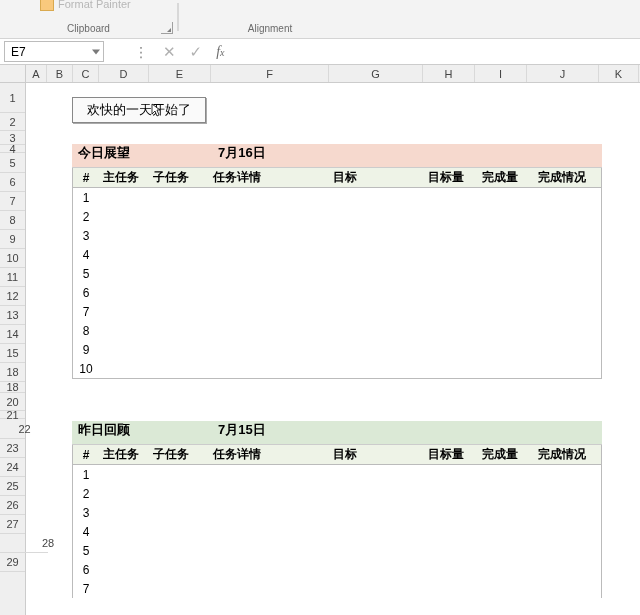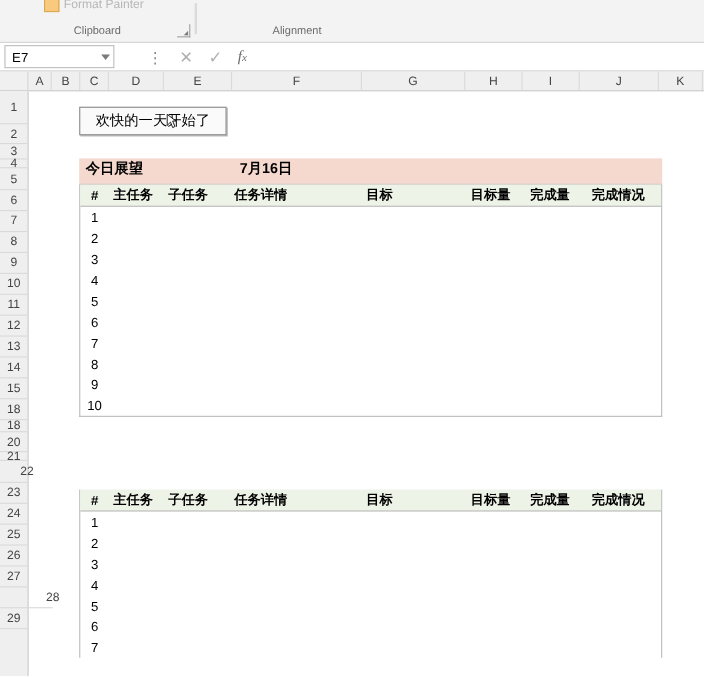--- a/index.html
+++ b/index.html
@@ -200,20 +200,24 @@
             </div>
             <div class="task-row">
               <div class="c-num">9</div>
             </div>
             <div class="task-row">
               <div class="c-num">10</div>
             </div>
           </div>
     </div>
 
+    <div class="section-bar green">
+      <span class="title">昨日回顾</span>
+      <span class="date">7月15日</span>
+    </div>
     <div class="task-table t2">
       <div class="task-header">
         <div class="c-num">#</div>
         <div class="c-main">主任务</div>
         <div class="c-sub">子任务</div>
         <div class="c-detail">任务详情</div>
         <div class="c-goal">目标</div>
         <div class="c-goalamt">目标量</div>
         <div class="c-doneamt">完成量</div>
         <div class="c-donestat">完成情况</div>

